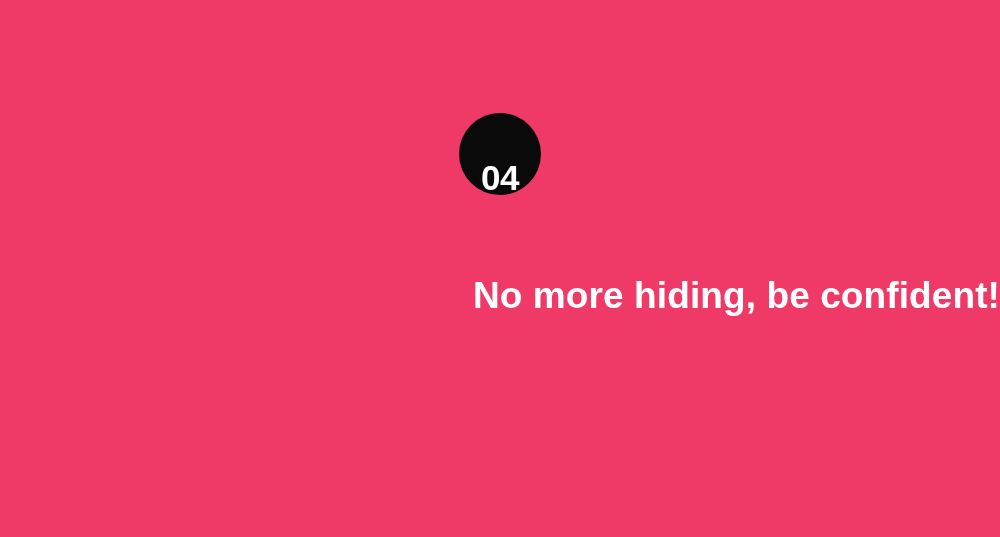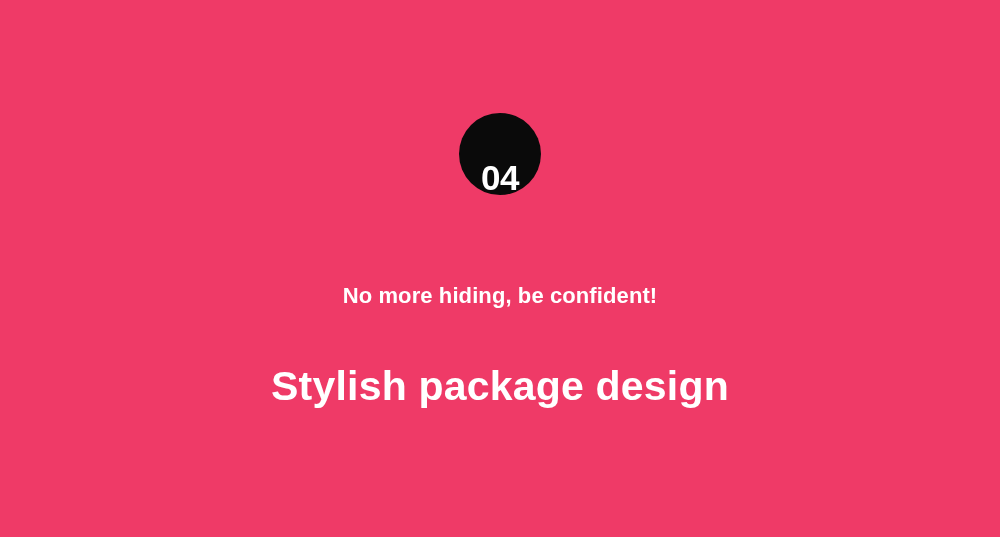--- a/index.html
+++ b/index.html
@@ -44,25 +44,26 @@
     position: absolute;
     left: 0;
     top: 276px;
     width: 1000px;
     text-align: center;
   }
   .headline-sub {
     color: #ffffff;
     font-family: "Liberation Sans", sans-serif;
     font-weight: bold;
-    font-size: 22px;
+    font-size: 37px;
     line-height: 40px;
     letter-spacing: 0.1px;
     margin: 0;
     white-space: nowrap;
+    text-align: right;
   }
   .headline-main {
     color: #ffffff;
     font-family: "Liberation Sans", sans-serif;
     font-weight: bold;
     font-size: 41px;
     line-height: 56px;
     letter-spacing: 0.2px;
     margin: 0;
     margin-top: 42px;
@@ -73,16 +74,15 @@
 <body>
 
 <div class="slide">
 
   <div class="badge">
     <span class="badge-number">04</span>
   </div>
 
   <div class="text-block">
     <p class="headline-sub">No more hiding, be confident!</p>
-    <p class="headline-main">Stylish package design</p>
   </div>
 
 </div>
 
 </body></html>

